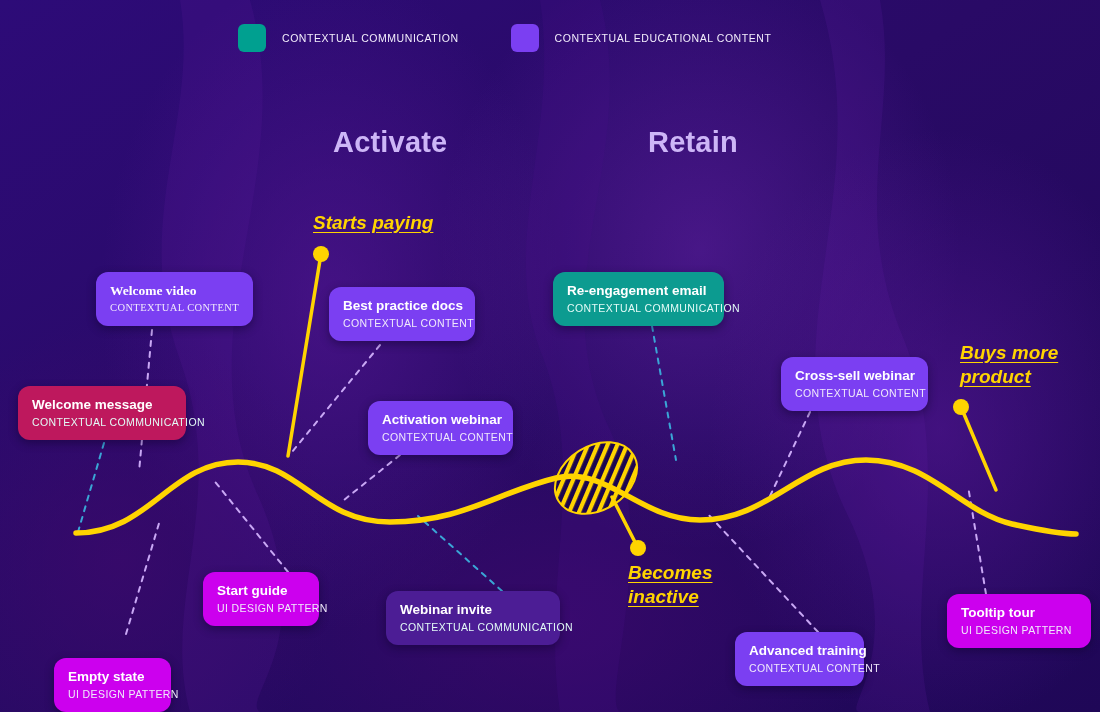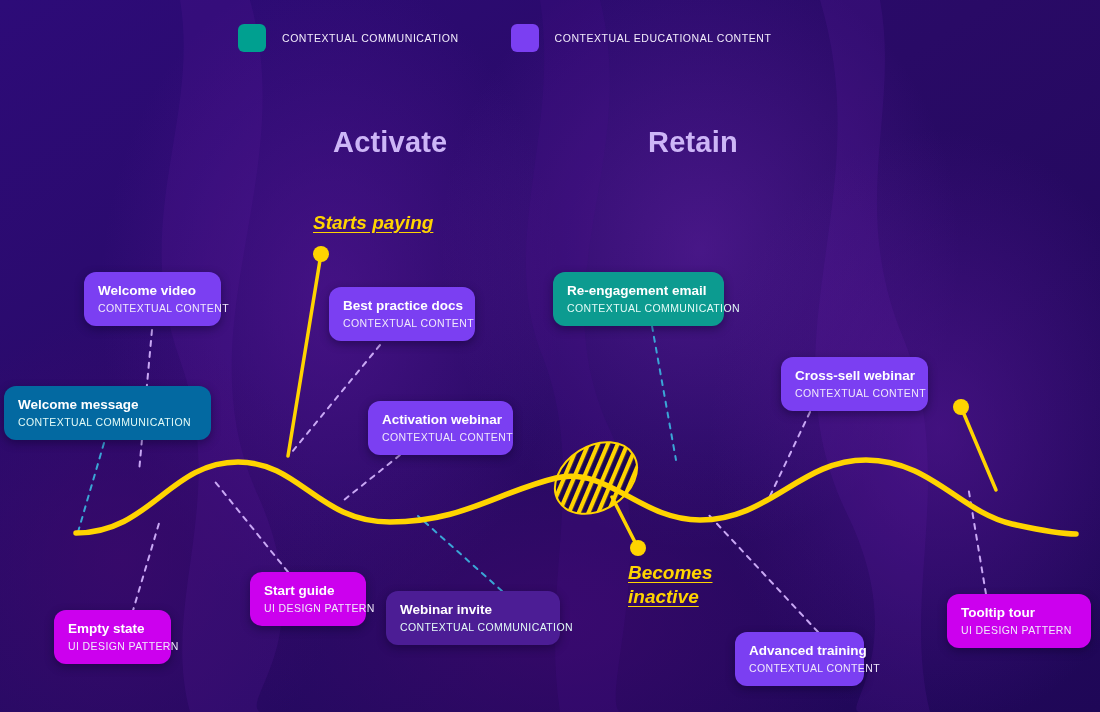--- a/index.html
+++ b/index.html
@@ -196,37 +196,38 @@
       <circle cx="638" cy="548" r="8" fill="#ffd400"></circle>
     </g>
     <g>
       <line x1="961" y1="407" x2="996" y2="490" stroke="#ffd400" stroke-width="3.5" stroke-linecap="round"></line>
       <circle cx="961" cy="407" r="8" fill="#ffd400"></circle>
     </g>
   </svg>
 
   <div class="milestone" style="left:313px; top:211px;">Starts paying</div>
   <div class="milestone two-line" style="left:628px; top:561px;">Becomes inactive</div>
-
-  <div class="card" style="left:84px; top:272px; width:137px; background:#7b3ff2;">
+  <div class="milestone two-line" style="left:960px; top:341px;">Buys more product</div>
+
+  <div class="card" style="left:96px; top:272px; width:157px; background:#7b3ff2;font-family:Liberation Serif, serif;">
     <div class="card-title">Welcome video</div>
     <div class="card-sub">CONTEXTUAL CONTENT</div>
   </div>
 
-  <div class="card teal" style="left:4px; top:386px; width:207px; background:#0369a1;">
+  <div class="card teal" style="left:18px; top:386px; width:168px; background:#be185d;">
     <div class="card-title">Welcome message</div>
     <div class="card-sub">CONTEXTUAL COMMUNICATION</div>
   </div>
 
-  <div class="card" style="left:54px; top:610px; width:117px; background:#cc00ee;">
+  <div class="card" style="left:54px; top:658px; width:117px; background:#cc00ee;">
     <div class="card-title">Empty state</div>
     <div class="card-sub">UI DESIGN PATTERN</div>
   </div>
 
-  <div class="card" style="left:203px; top:572px; width:116px; background:#cc00ee;margin-left:47px;">
+  <div class="card" style="left:203px; top:572px; width:116px; background:#cc00ee;">
     <div class="card-title">Start guide</div>
     <div class="card-sub">UI DESIGN PATTERN</div>
   </div>
 
   <div class="card" style="left:329px; top:287px; width:146px; background:#7b3ff2;">
     <div class="card-title">Best practice docs</div>
     <div class="card-sub">CONTEXTUAL CONTENT</div>
   </div>
 
   <div class="card" style="left:368px; top:401px; width:145px; background:#7b3ff2;">

